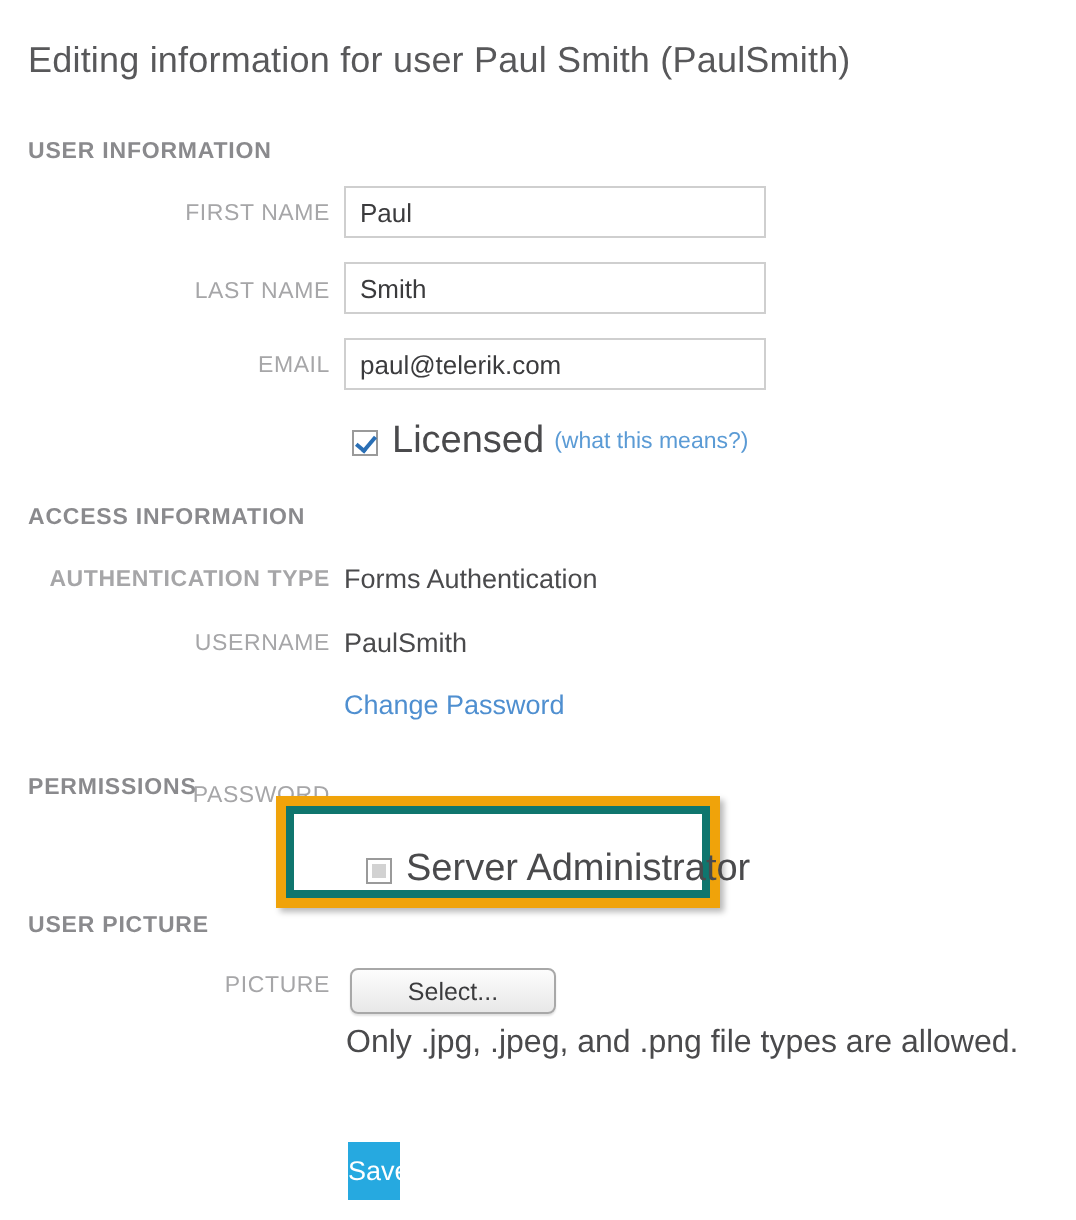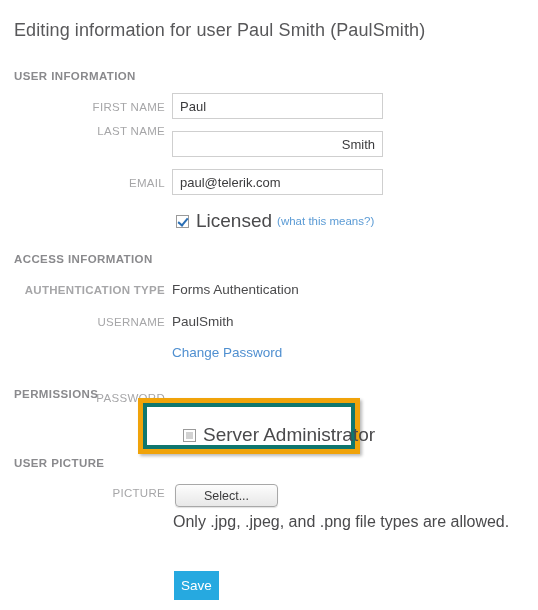--- a/index.html
+++ b/index.html
@@ -149,21 +149,21 @@
     position: absolute;
     left: 173px; top: 513px;
     font-size: 16px;
     color: #4a4a4c;
     white-space: nowrap;
   }
 
   .save-btn {
     position: absolute;
     left: 174px; top: 571px;
-    width: 45px; height: 29px;
+    width: 26px; height: 29px;
     background: #26a9e0;
     border: none;
     color: #ffffff;
     font-family: "Liberation Sans", sans-serif;
     font-size: 13.5px;
     cursor: pointer;
     padding: 0;
   }
 </style>
 </head>
@@ -171,22 +171,22 @@
 
 <div class="page">
 
   <div class="page-title">Editing information for user Paul Smith (PaulSmith)</div>
 
   <div class="section-head" style="top:70px;">USER INFORMATION</div>
 
   <div class="field-label" style="top:101px;">FIRST NAME</div>
   <input class="text-input" style="top: 93px;" value="Paul">
 
-  <div class="field-label" style="top:125px;">LAST NAME</div>
-  <input class="text-input" style="top: 131px; text-align: right;" value="Smith">
+  <div class="field-label" style="top:140px;">LAST NAME</div>
+  <input class="text-input" style="top: 131px;" value="Smith">
 
   <div class="field-label" style="top:177px;">EMAIL</div>
   <input class="text-input" style="top: 169px;" value="paul@telerik.com">
 
   <div class="chk-row" style="left:176px; top:210px;">
     <span class="chk-box checked"></span>
     <span class="chk-label">Licensed</span>
     <span class="chk-hint">(what this means?)</span>
   </div>
 

